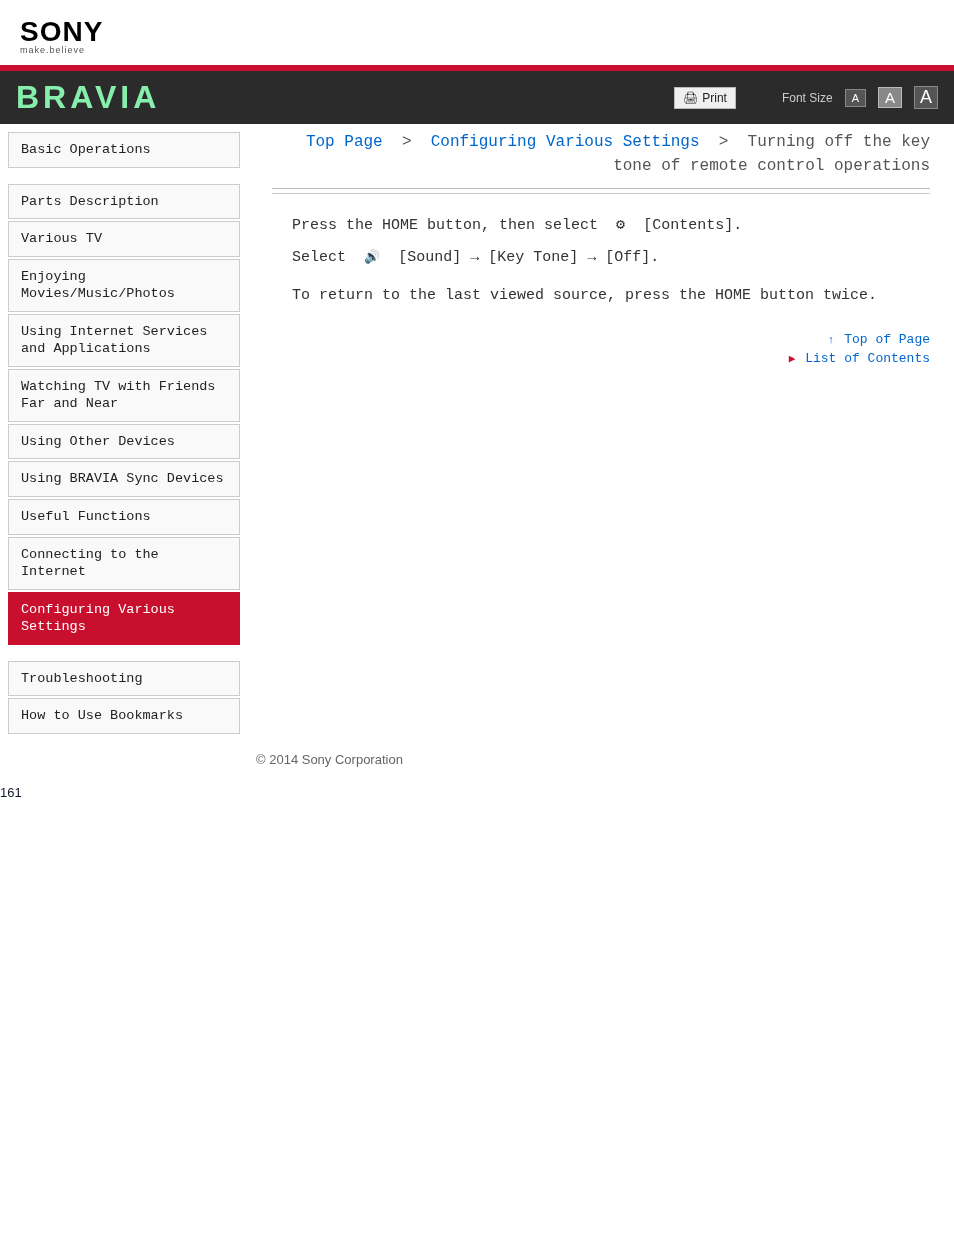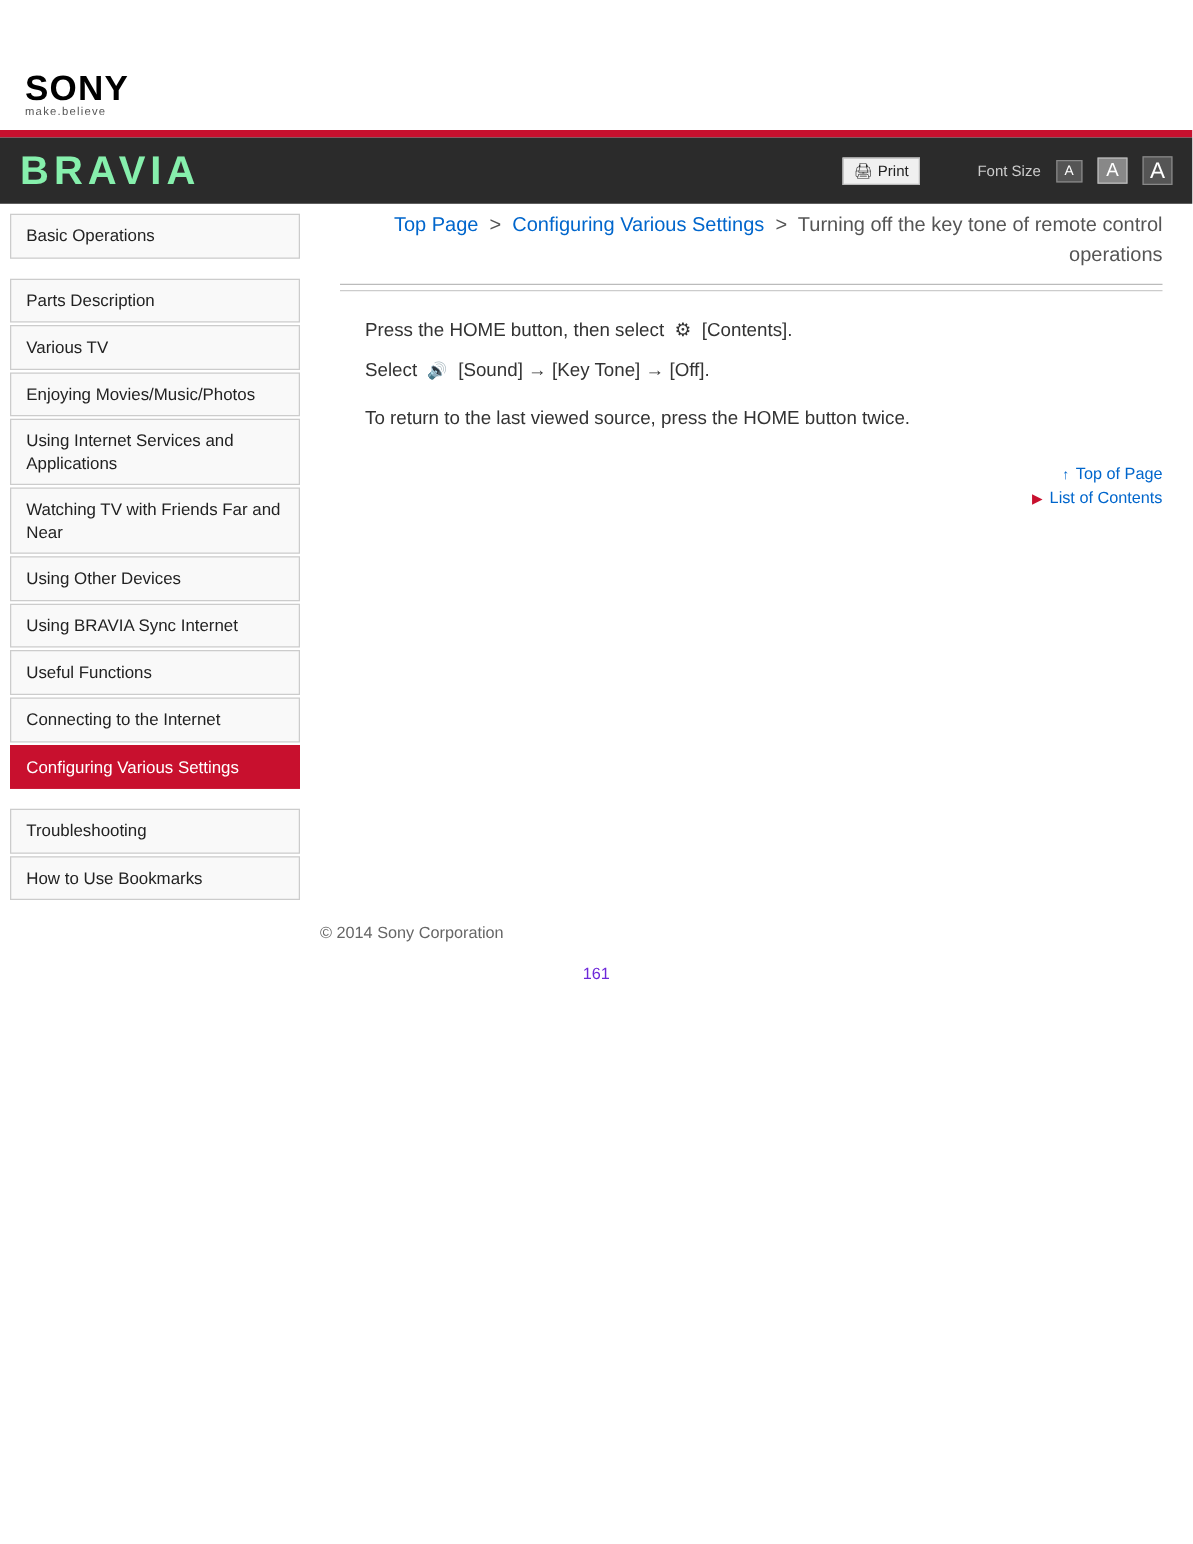--- a/index.html
+++ b/index.html
@@ -8,21 +8,20 @@
       font-size: 14px;
       background: #fff;
       color: #333;
       width: 954px;
       min-height: 1235px;
     }
 
     
     .logo-bar {
       padding: 18px 20px 10px 20px;
-      margin-top: 39px;
     }
     .sony-logo {
       display: flex;
       flex-direction: column;
       line-height: 1;
     }
     .sony-wordmark {
       font-size: 28px;
       font-weight: 900;
       letter-spacing: 1px;
@@ -96,20 +95,21 @@
     }
     .font-btn.xlarge {
       font-size: 18px;
       padding: 0px 5px;
     }
 
     
     .main-layout {
       display: flex;
       padding: 0;
+      font-family: Liberation Mono, monospace;
     }
 
     
     .sidebar {
       width: 248px;
       min-width: 248px;
       padding: 8px 8px 8px 8px;
       border-right: none;
     }
     .sidebar-item {
@@ -214,23 +214,23 @@
       display: flex;
       justify-content: space-between;
       align-items: flex-end;
       padding: 8px 24px 8px 256px;
       font-size: 13px;
       color: #666;
     }
 
     
     .page-number {
-      text-align: center;
+      text-align: left;
       font-size: 13px;
-      color: #6d28d9;
+      color: #0f172a;
       padding: 10px 0 20px 0;
     }
   </style>
 </head>
 <body>
 
 <div class="logo-bar">
   <div class="sony-logo">
     <span class="sony-wordmark">SONY</span>
     <span class="sony-tagline">make.believe</span>
@@ -257,21 +257,21 @@
 
   <div class="sidebar">
     <div class="sidebar-item">Basic Operations</div>
     <div class="sidebar-spacer"></div>
     <div class="sidebar-item">Parts Description</div>
     <div class="sidebar-item">Various TV</div>
     <div class="sidebar-item">Enjoying Movies/Music/Photos</div>
     <div class="sidebar-item">Using Internet Services and Applications</div>
     <div class="sidebar-item">Watching TV with Friends Far and Near</div>
     <div class="sidebar-item">Using Other Devices</div>
-    <div class="sidebar-item">Using BRAVIA Sync Internet</div>
+    <div class="sidebar-item">Using BRAVIA Sync Devices</div>
     <div class="sidebar-item">Useful Functions</div>
     <div class="sidebar-item">Connecting to the Internet</div>
     <div class="sidebar-item active">Configuring Various Settings</div>
     <div class="sidebar-spacer"></div>
     <div class="sidebar-item">Troubleshooting</div>
     <div class="sidebar-item">How to Use Bookmarks</div>
   </div>
 
   <div class="content">
 

